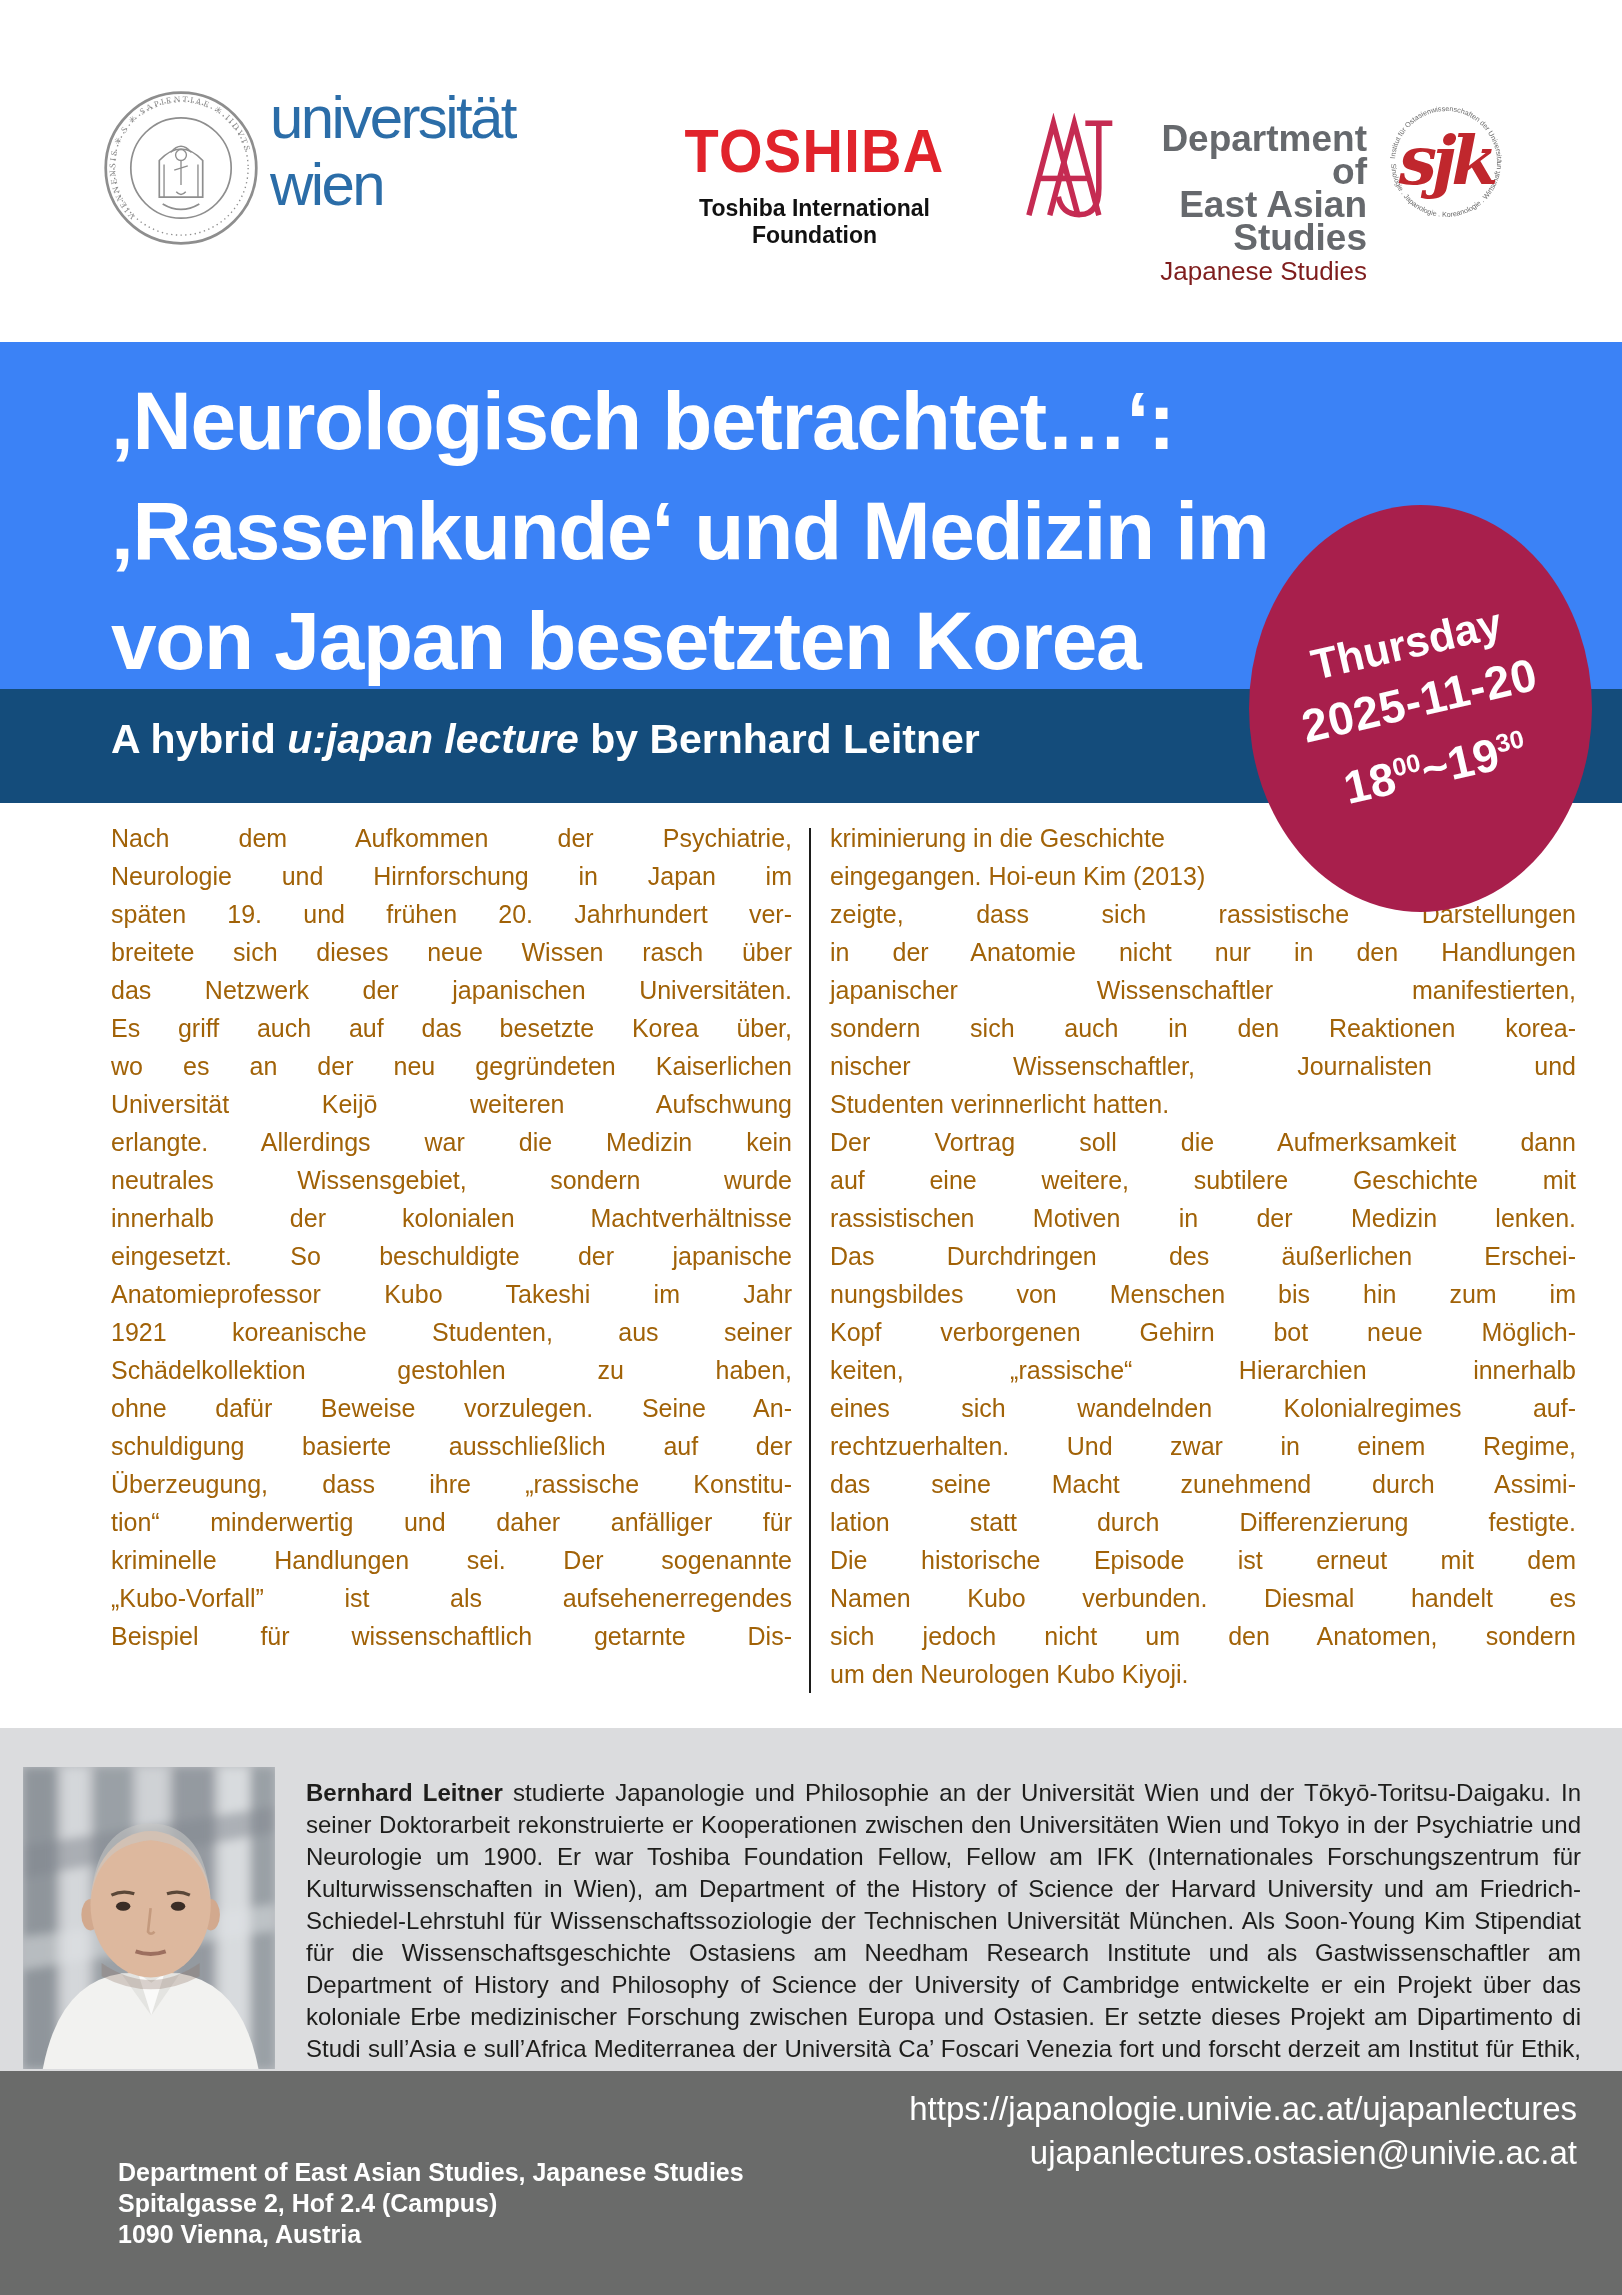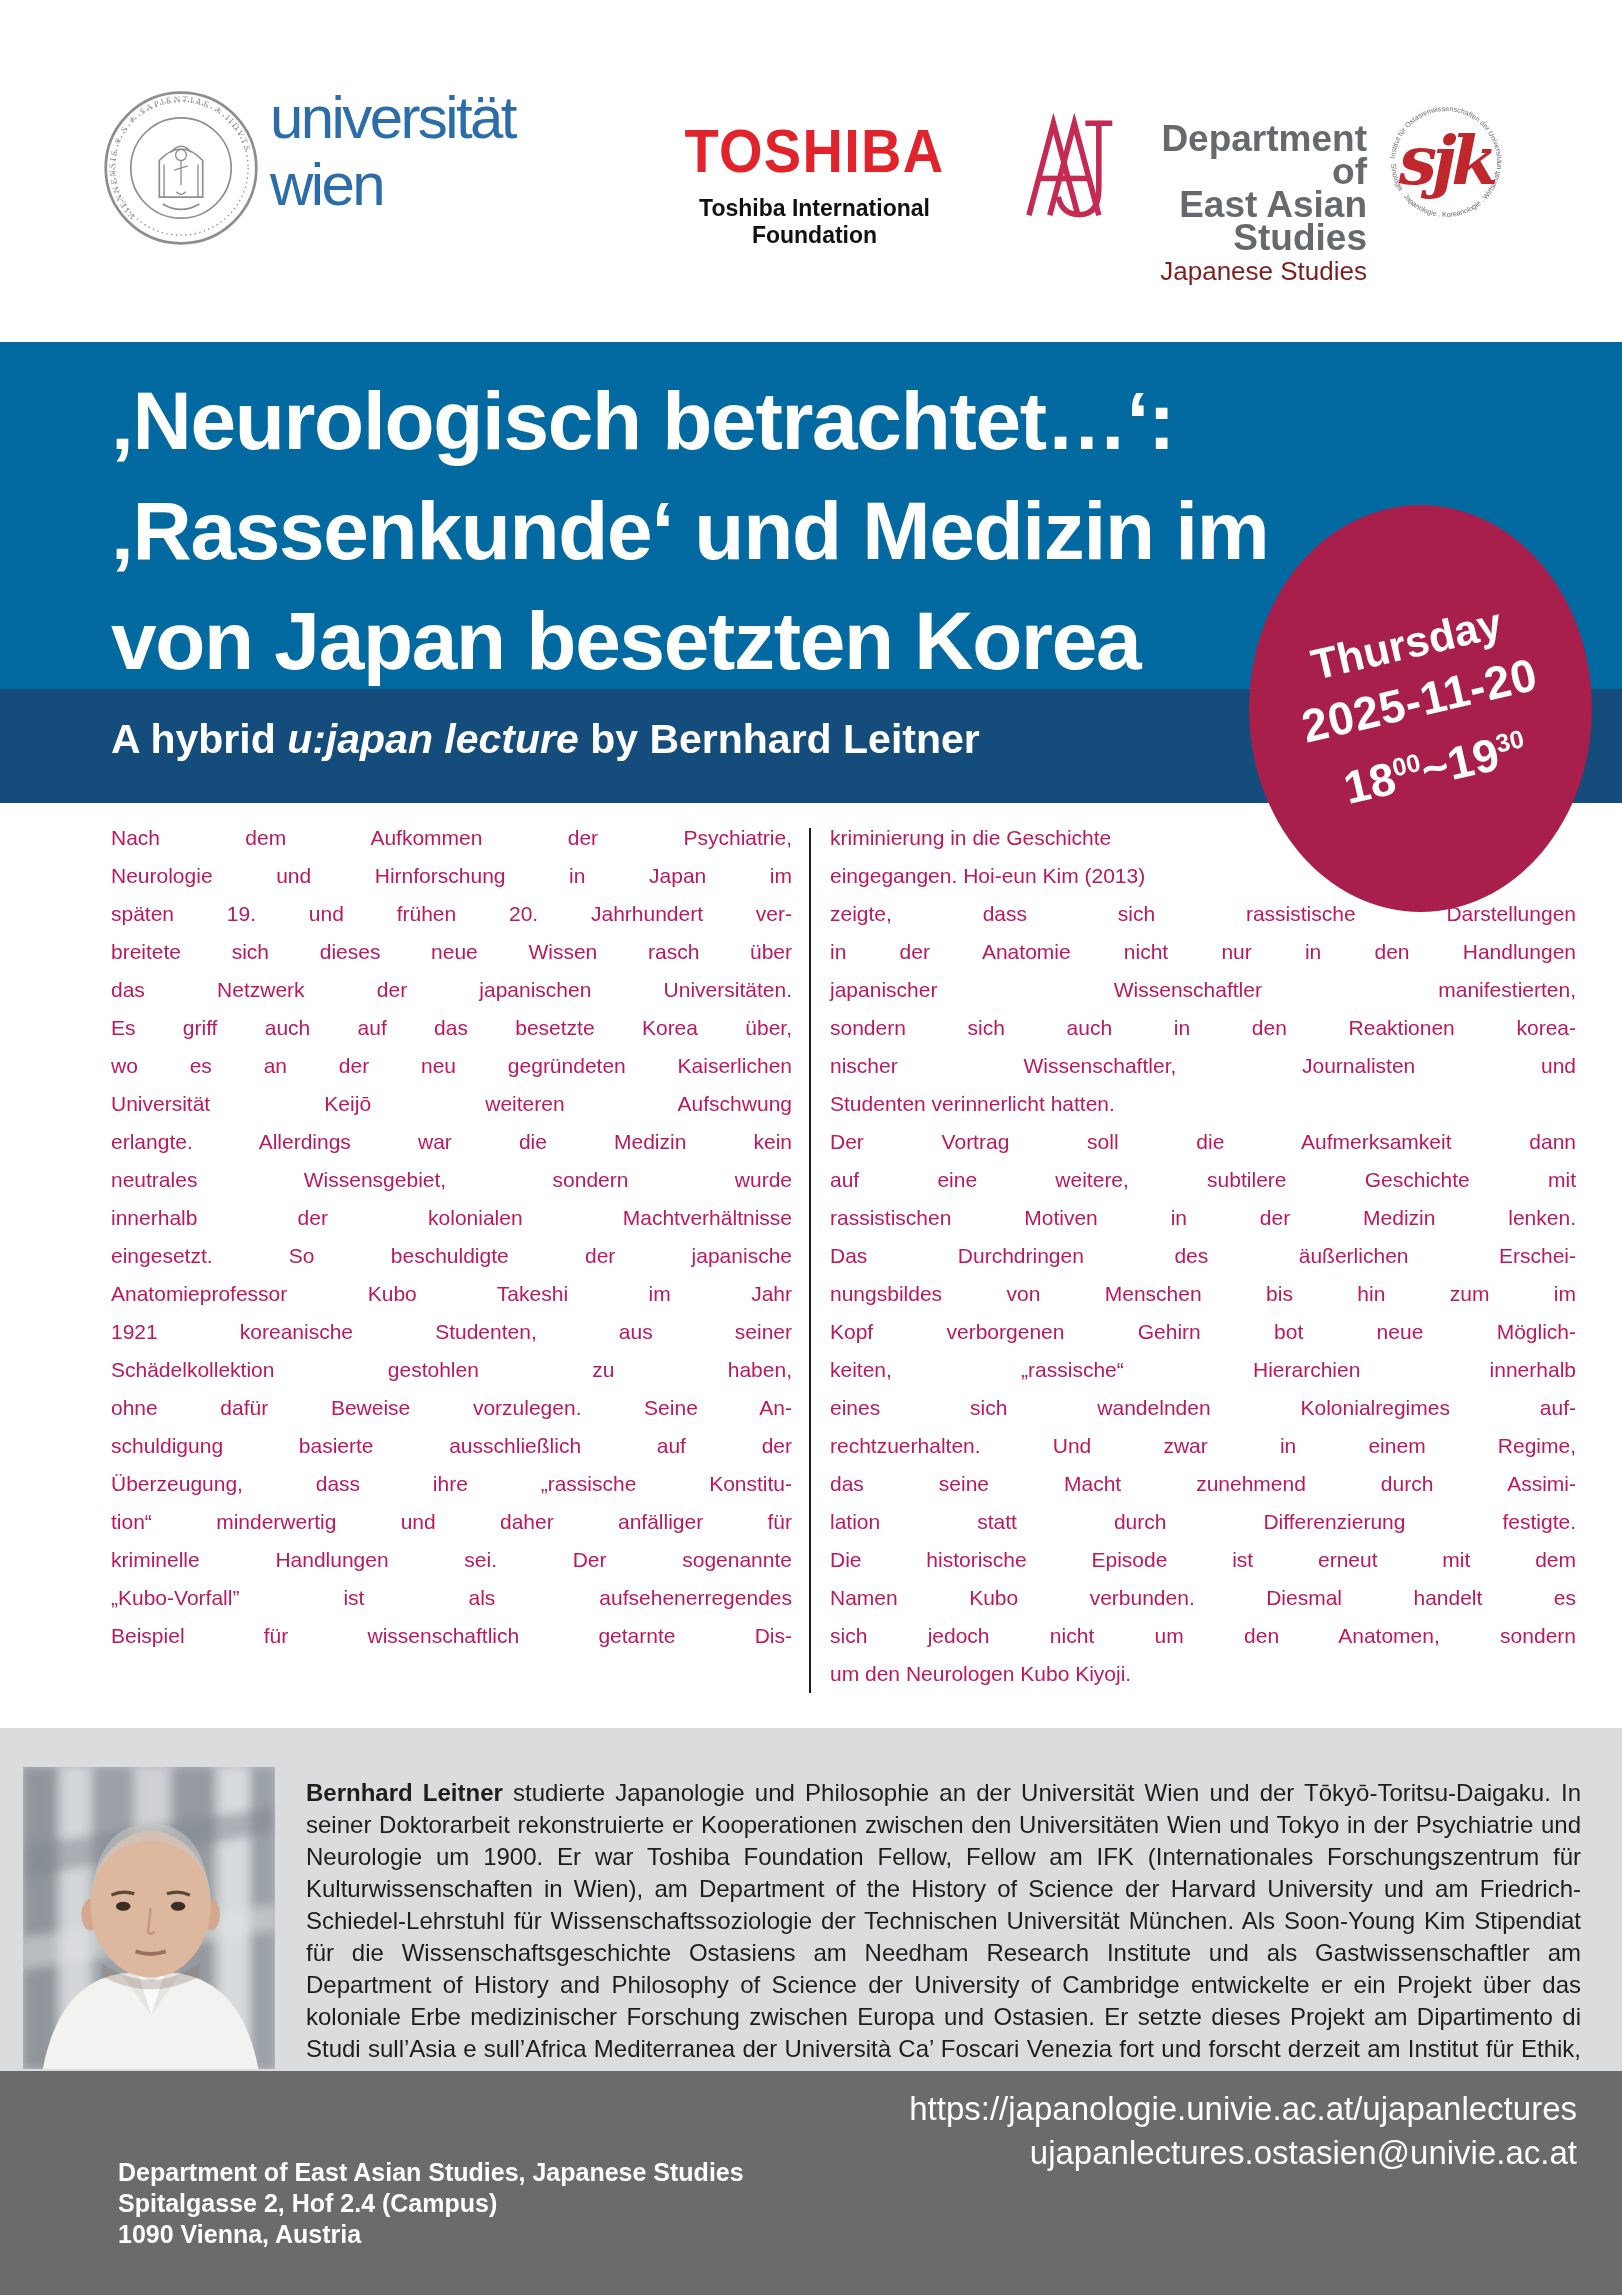--- a/index.html
+++ b/index.html
@@ -15,21 +15,21 @@
   .toshiba-word{font-size:56px;font-weight:700;color:#E1232B;letter-spacing:1.3px;
                 transform:scaleY(1.08);transform-origin:top;}
   .toshiba-sub{font-size:23px;font-weight:700;color:#111;margin-top:14.4px;letter-spacing:0px;}
   .aaj{position:absolute;left:1024px;top:113px;width:92px;height:110px;}
   .dept{position:absolute;left:1129px;top:122px;width:238px;text-align:right;}
   .dept-line{font-size:37px;font-weight:700;color:#66696D;line-height:33px;}
   .dept-sub{font-size:26px;font-weight:400;color:#7f1d1d;line-height:33px;margin-top:1.3px;}
   .sjk{position:absolute;left:1378px;top:94px;width:136px;height:136px;}
 
   
-  .banner{position:absolute;left:0;top:342px;width:1623px;height:347px;background:#0369a1;z-index:1;}
+  .banner{position:absolute;left:0;top:342px;width:1623px;height:347px;background:#3b82f6;z-index:1;}
   .title{position:absolute;left:111px;top:23.6px;width:1440px;}
   .title-line{font-size:82px;font-weight:700;color:#fff;line-height:110px;letter-spacing:-1.3px;}
   .subbanner{position:absolute;left:0;top:689px;width:1623px;height:114px;background:#144C7B;z-index:1;}
   .subtitle{position:absolute;left:111px;top:0;height:100px;display:flex;align-items:center;
             font-size:41px;font-weight:700;color:#fff;}
   .subtitle .it{font-style:italic;font-weight:700;}
   .subtitle span{white-space:pre;}
 
   
   .badge{position:absolute;left:1249px;top:505px;width:343px;height:407px;background:#A81F4C;
@@ -37,21 +37,21 @@
   .badge-inner{transform:rotate(-13deg);text-align:center;color:#fff;font-weight:700;margin-top:-5.2px;}
   .badge-l1{font-size:43px;line-height:58px;}
   .badge-l2{font-size:46px;line-height:59px;letter-spacing:0.7px;}
   .badge-l3{font-size:46px;line-height:60px;}
   .badge-l3 sup{font-size:0.55em;vertical-align:super;}
 
   
   .col1{position:absolute;left:111px;top:819px;width:681px;z-index:2;}
   .col2{position:absolute;left:830px;top:819px;width:746px;z-index:2;}
   .col-divider{position:absolute;left:809px;top:828px;width:2px;height:865px;background:#1d1d1b;z-index:2;}
-  .tline{font-size:21px;line-height:38px;color:#be185d;
+  .tline{font-size:25px;line-height:38px;color:#a16207;
          text-align:justify;text-align-last:justify;}
   .tline.nojust{text-align:right;text-align-last:left;}
 
   
   .bio{position:absolute;left:0;top:1728px;width:1623px;height:344px;background:#DBDCDE;}
   .photo{position:absolute;left:23px;top:39px;width:252px;height:302px;}
   .bio-text{position:absolute;left:306px;top:25px;width:1275px;font-size:24px;line-height:32px;
             color:#1d1d1b;text-align:justify;}
   .bio-text b{font-weight:700;}
 

